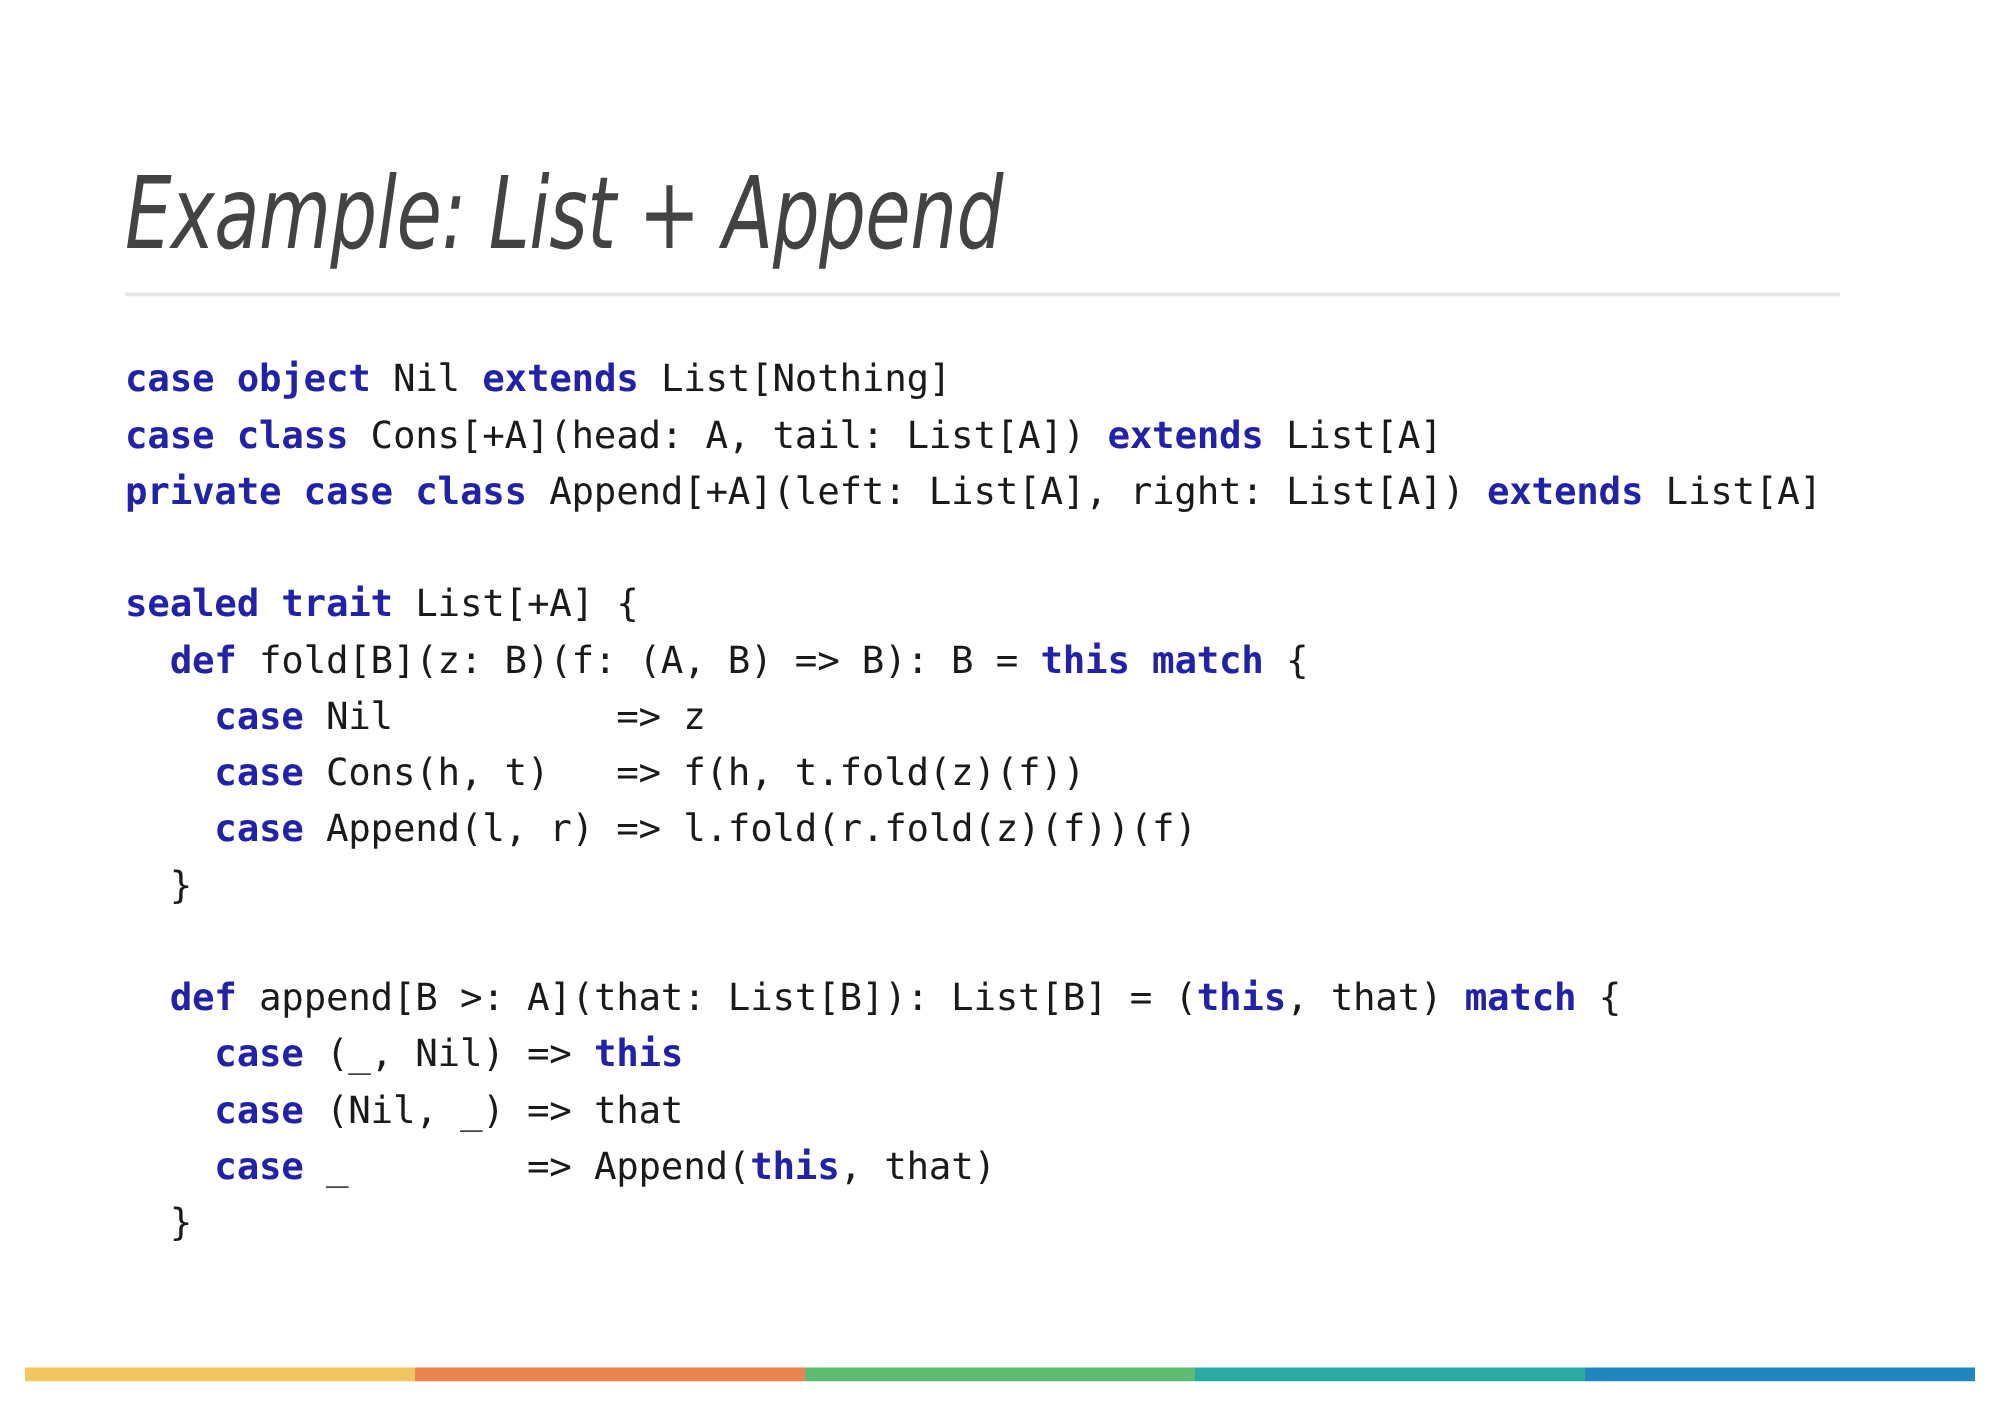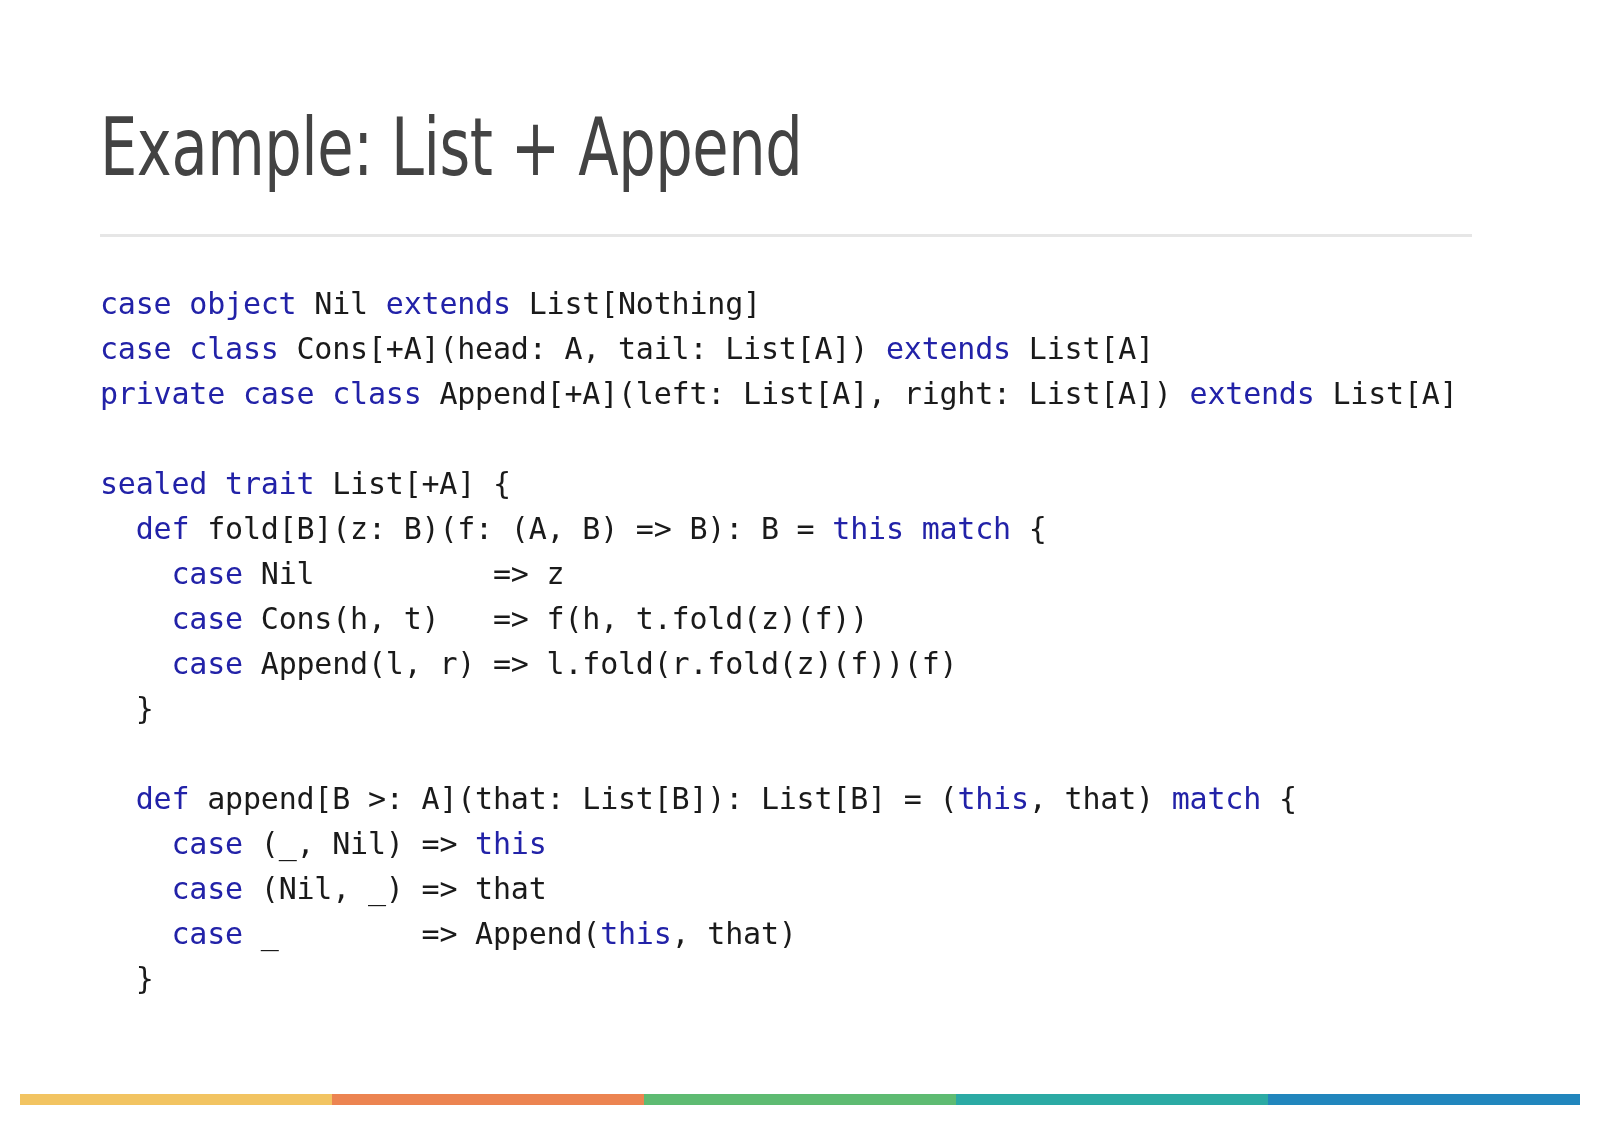--- a/index.html
+++ b/index.html
@@ -18,22 +18,23 @@
   .slide {
     position: absolute;
     inset: 0;
     background: #ffffff;
   }
 
   
   .title-area {
     position: absolute;
     left: 100px;
-    top: 108px;
+    top: 131px;
     width: 1400px;
+    font-style: italic;
   }
   .slide-title {
     font-family: "DejaVu Sans Condensed", "Liberation Sans Narrow", "Liberation Sans", sans-serif;
     font-stretch: condensed;
     font-size: 80px;
     line-height: 1.0;
     font-weight: 400;
     color: #434343;
     letter-spacing: -0.5px;
     white-space: nowrap;
@@ -66,20 +67,21 @@
   .code-line {
     height: 45px;
     white-space: pre;
     overflow: visible;
   }
   .code-line.blank {
     height: 45px;
   }
   .kw {
     color: #2222a8;
+    font-weight: bold;
   }
 
   
   .color-bar {
     position: absolute;
     left: 20px;
     bottom: 26px;
     width: 1560px;
     height: 11px;
     display: flex;

